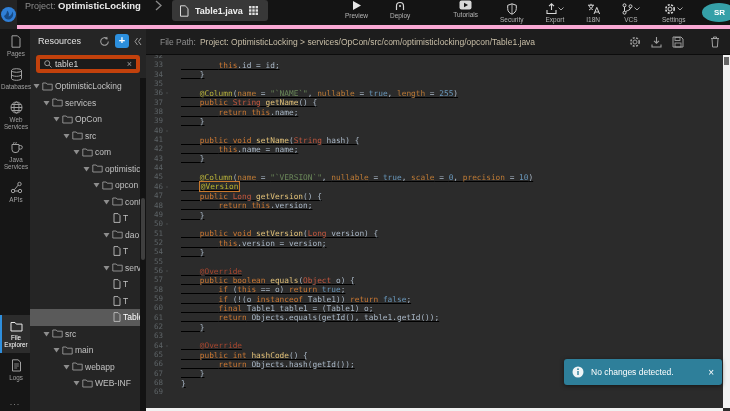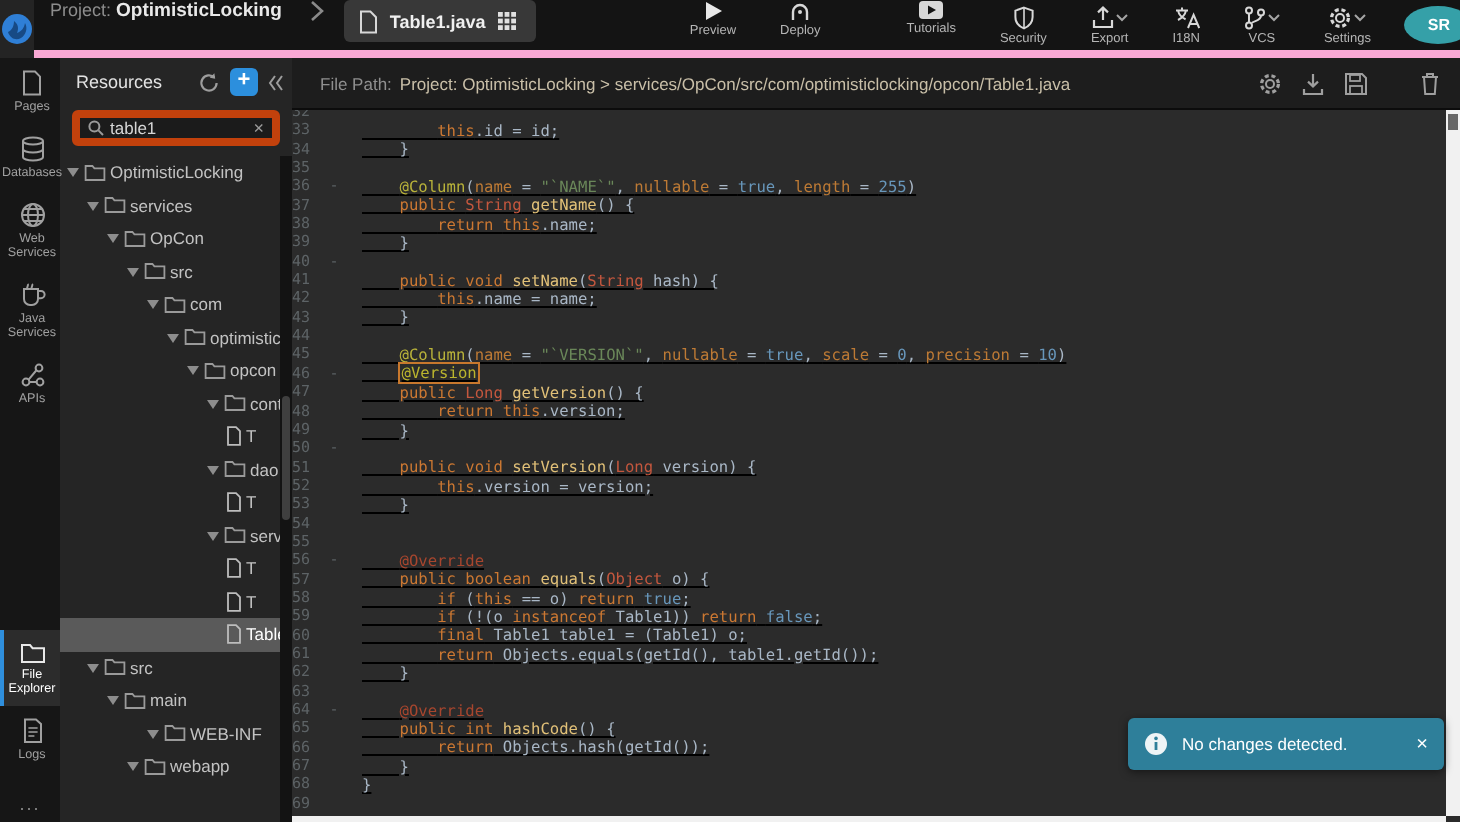--- a/index.html
+++ b/index.html
@@ -59,21 +59,21 @@
   #pathbar { height:26px; background:#1d1d1d; border-bottom:1px solid #0c0c0c; display:flex; align-items:center;
     padding:0 10px 0 14px; }
   #pathbar .pl { color:#8f8f8f; font-size:8.5px; white-space:nowrap; }
   #pathbar .pv { color:#c9bfa8; font-size:8.5px; margin-left:4px; white-space:nowrap; overflow:hidden; flex:1; }
   #ed-tools { display:flex; align-items:center; gap:10px; margin-left:8px; }
   #ed-tools .tool { cursor:pointer; }
   #ed-tools .sep { width:6px; }
   #code { position:absolute; left:0; top:26px; right:7px; bottom:3px; overflow:hidden; }
   #code-inner { margin-top:-4px; }
   .cl { display:flex; height:9.35px; line-height:9.35px; font-family:"DejaVu Sans Mono",monospace; }
-  .ln { width:17px; flex:none; text-align:left; color:#5d6366; font-size:7.5px; }
+  .ln { width:17px; flex:none; text-align:right; color:#5d6366; font-size:7.5px; }
   .fm { width:8px; flex:none; text-align:center; color:#5d6366; font-size:7.5px; }
   .ct { margin:10px; font:7.8px "DejaVu Sans Mono",monospace; white-space:pre; line-height:9.35px;text-decoration:underline; }
   .c-p{color:#a9b7c6} .c-k{color:#cc7832} .c-typ{color:#c4573e} .c-m{color:#e2c178}
   .c-ann{color:#b8b23a} .c-annov{color:#a8462e} .c-s{color:#6a8759} .c-n{color:#6897bb}
   .c-prm{color:#bd7a35} .c-this{color:#cc7832}
   .c-annbox{color:#bbb52e; box-shadow:0 0 0 1px #c8782d; padding:0 1px;}
   #v-scroll { position:absolute; right:0; top:26px; bottom:3px; width:7px; background:#f1f1f1; }
   #v-thumb { position:absolute; left:1px; top:2px; width:5px; height:8px; background:#666; }
   #h-scroll { position:absolute; left:0; right:7px; bottom:0; height:3px; background:#f1f1f1; }
 
@@ -427,37 +427,37 @@
       </div>
       <div class="trow" style="padding-left: 23px;">
         <svg width="7" height="6" viewBox="0 0 7 6" style="flex:none">
           <polygon points="0.5,1 6.5,1 3.5,5.5" fill="#8d8d8d"></polygon>
         </svg>
         <svg width="11" height="9" viewBox="0 0 11 9" style="flex:none">
           <path d="M.8 1h3.4l1 1.2h5V8H.8z" fill="none" stroke="#9a9a9a" stroke-width=".9"></path>
         </svg>
         <span class="tl">main</span>
       </div>
+      <div class="trow" style="padding-left: 33px;">
+        <svg width="7" height="6" viewBox="0 0 7 6" style="flex:none">
+          <polygon points="0.5,1 6.5,1 3.5,5.5" fill="#8d8d8d"></polygon>
+        </svg>
+        <svg width="11" height="9" viewBox="0 0 11 9" style="flex:none">
+          <path d="M.8 1h3.4l1 1.2h5V8H.8z" fill="none" stroke="#9a9a9a" stroke-width=".9"></path>
+        </svg>
+        <span class="tl">webapp</span>
+      </div>
       <div class="trow" style="padding-left: 43px;">
         <svg width="7" height="6" viewBox="0 0 7 6" style="flex:none">
           <polygon points="0.5,1 6.5,1 3.5,5.5" fill="#8d8d8d"></polygon>
         </svg>
         <svg width="11" height="9" viewBox="0 0 11 9" style="flex:none">
           <path d="M.8 1h3.4l1 1.2h5V8H.8z" fill="none" stroke="#9a9a9a" stroke-width=".9"></path>
         </svg>
         <span class="tl">WEB-INF</span>
-      </div>
-      <div class="trow" style="padding-left: 33px;">
-        <svg width="7" height="6" viewBox="0 0 7 6" style="flex:none">
-          <polygon points="0.5,1 6.5,1 3.5,5.5" fill="#8d8d8d"></polygon>
-        </svg>
-        <svg width="11" height="9" viewBox="0 0 11 9" style="flex:none">
-          <path d="M.8 1h3.4l1 1.2h5V8H.8z" fill="none" stroke="#9a9a9a" stroke-width=".9"></path>
-        </svg>
-        <span class="tl">webapp</span>
       </div>
     </div>
   <div id="res-scroll">
       <div id="res-thumb"></div>
     </div>
 </div>
 
 <div id="editor">
   <div id="pathbar">
     <span class="pl">File Path:</span>
@@ -582,25 +582,20 @@
         </div>
         <div class="cl">
           <span class="ln">51</span>
           <span class="fm"></span>
           <pre class="ct"><span class="c-p">        </span><span class="c-this">this</span><span class="c-p">.version = version;</span></pre>
         </div>
         <div class="cl">
           <span class="ln">52</span>
           <span class="fm"></span>
           <pre class="ct"><span class="c-p">    }</span></pre>
-        </div>
-        <div class="cl">
-          <span class="ln">53</span>
-          <span class="fm"></span>
-          <pre class="ct"></pre>
         </div>
         <div class="cl">
           <span class="ln">54</span>
           <span class="fm"></span>
           <pre class="ct"></pre>
         </div>
         <div class="cl">
           <span class="ln">55</span>
           <span class="fm"></span>
           <pre class="ct"><span class="c-p">    </span><span class="c-annov">@Override</span></pre>

